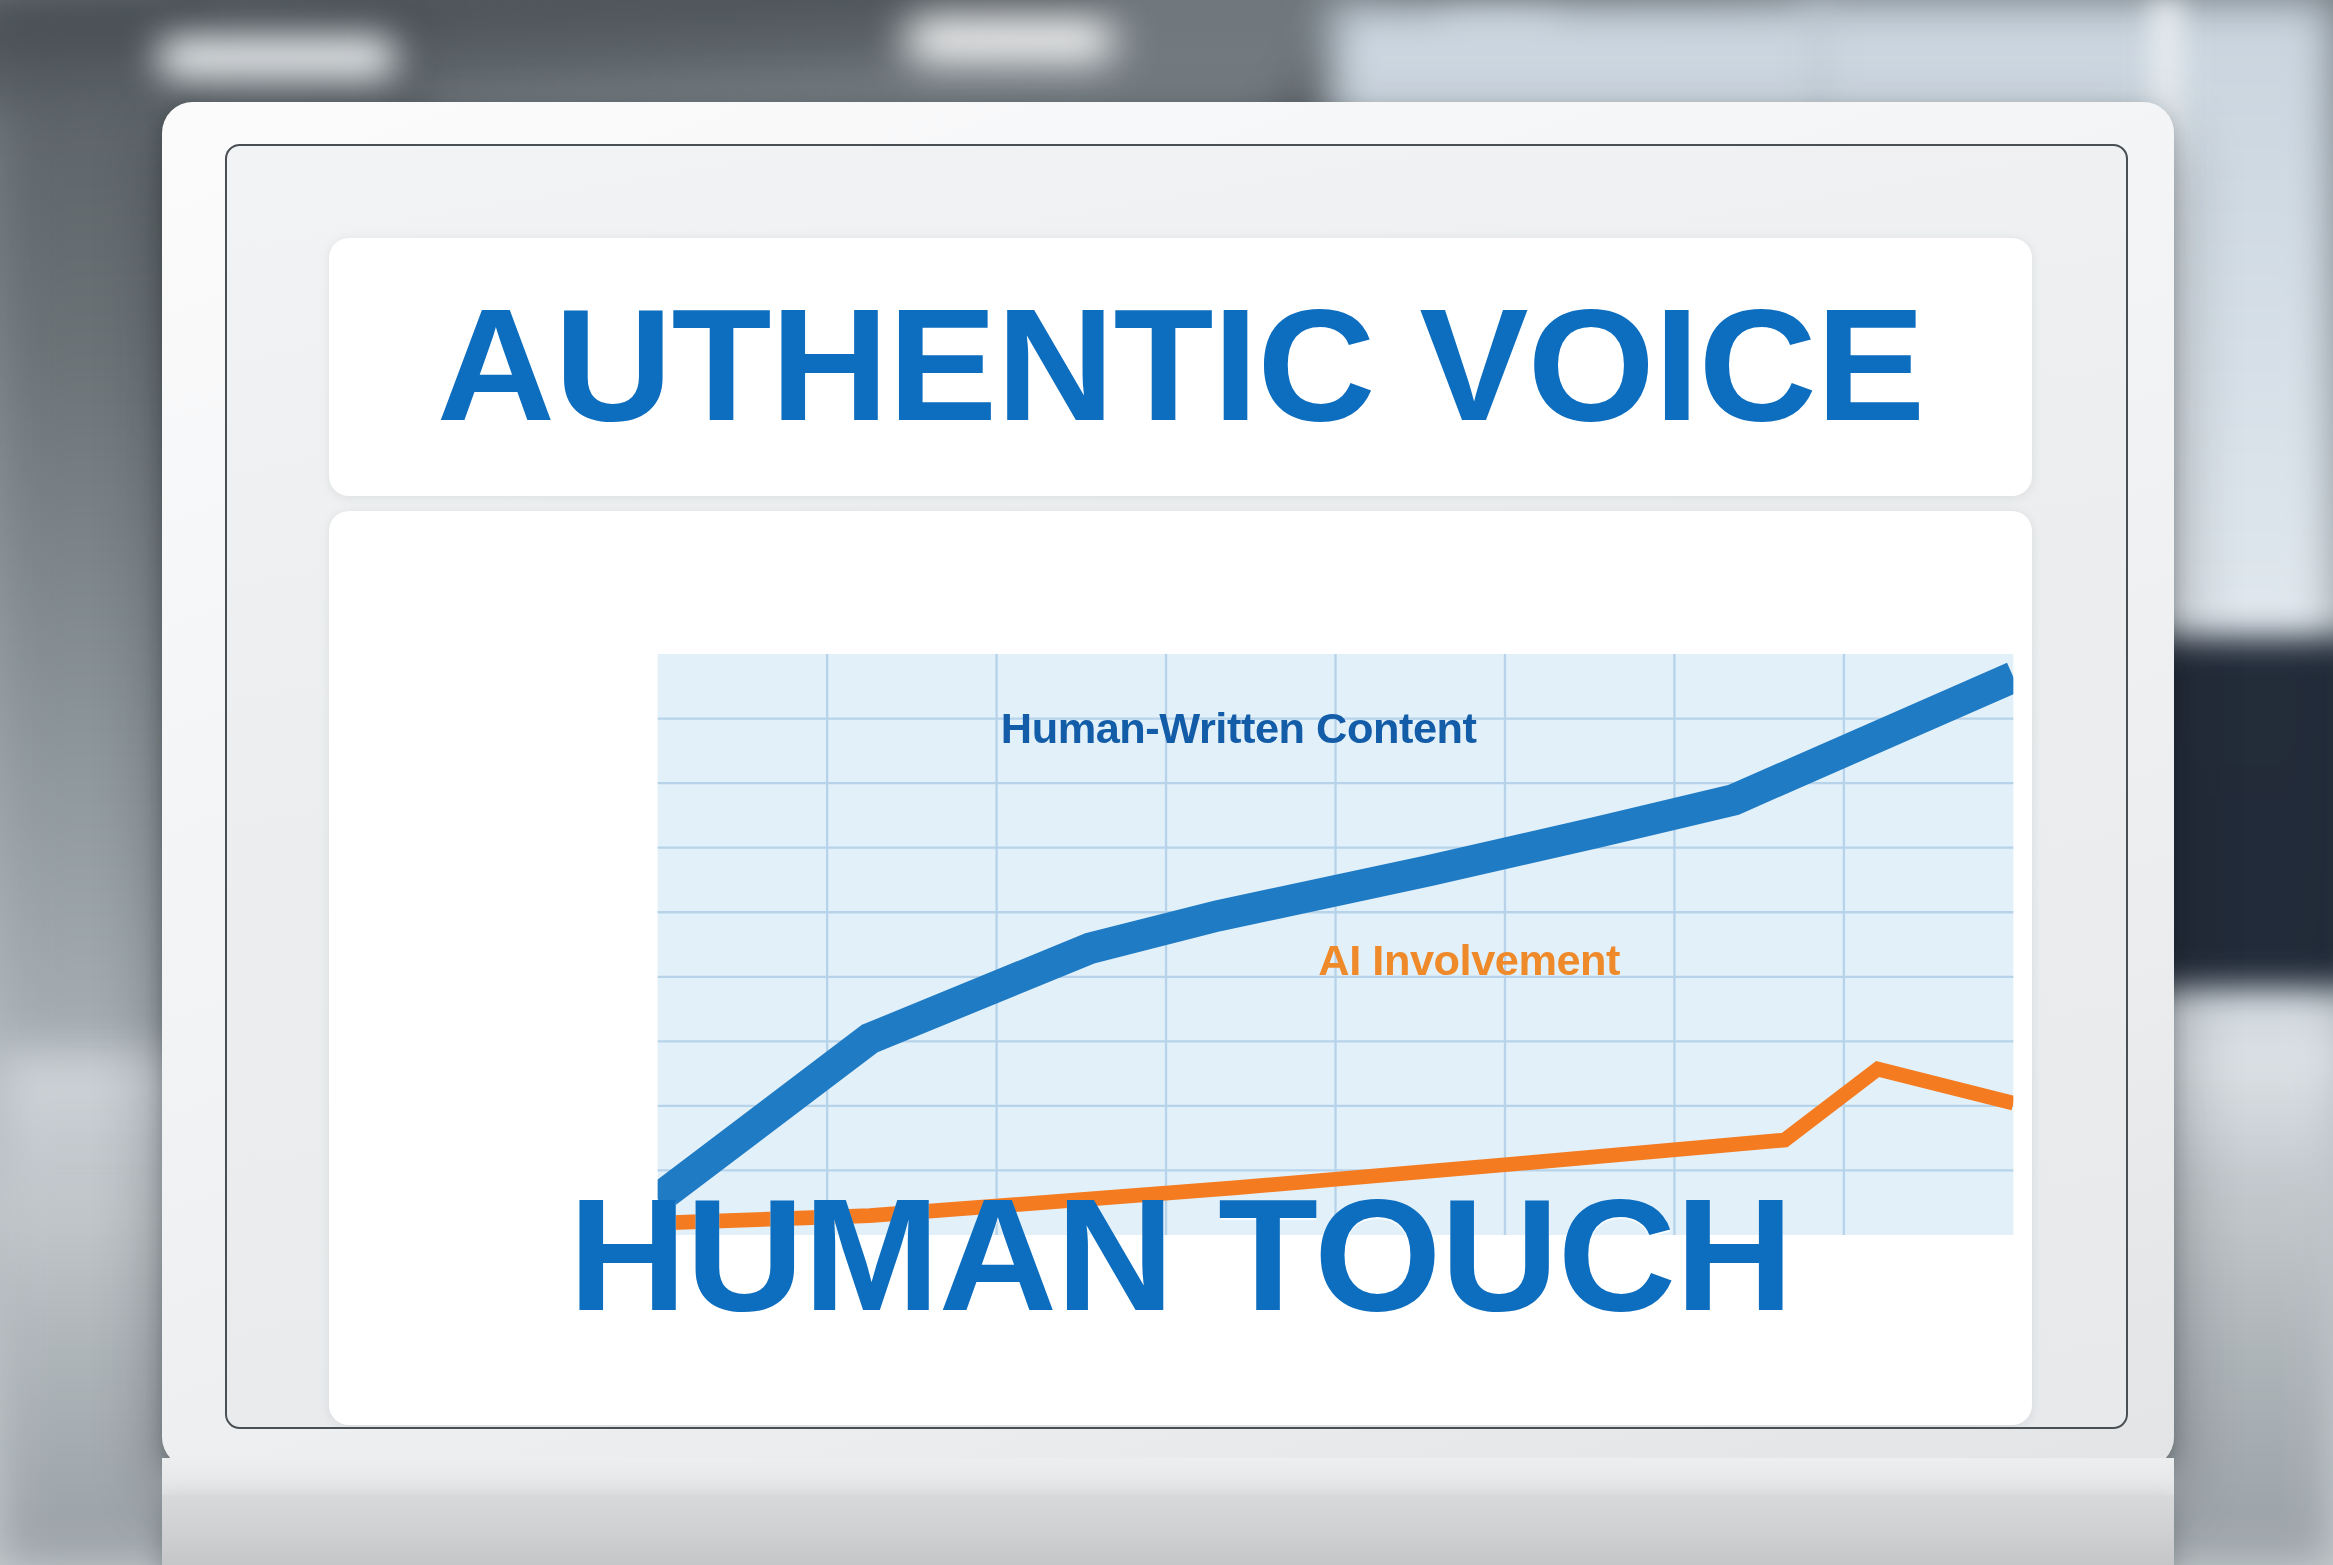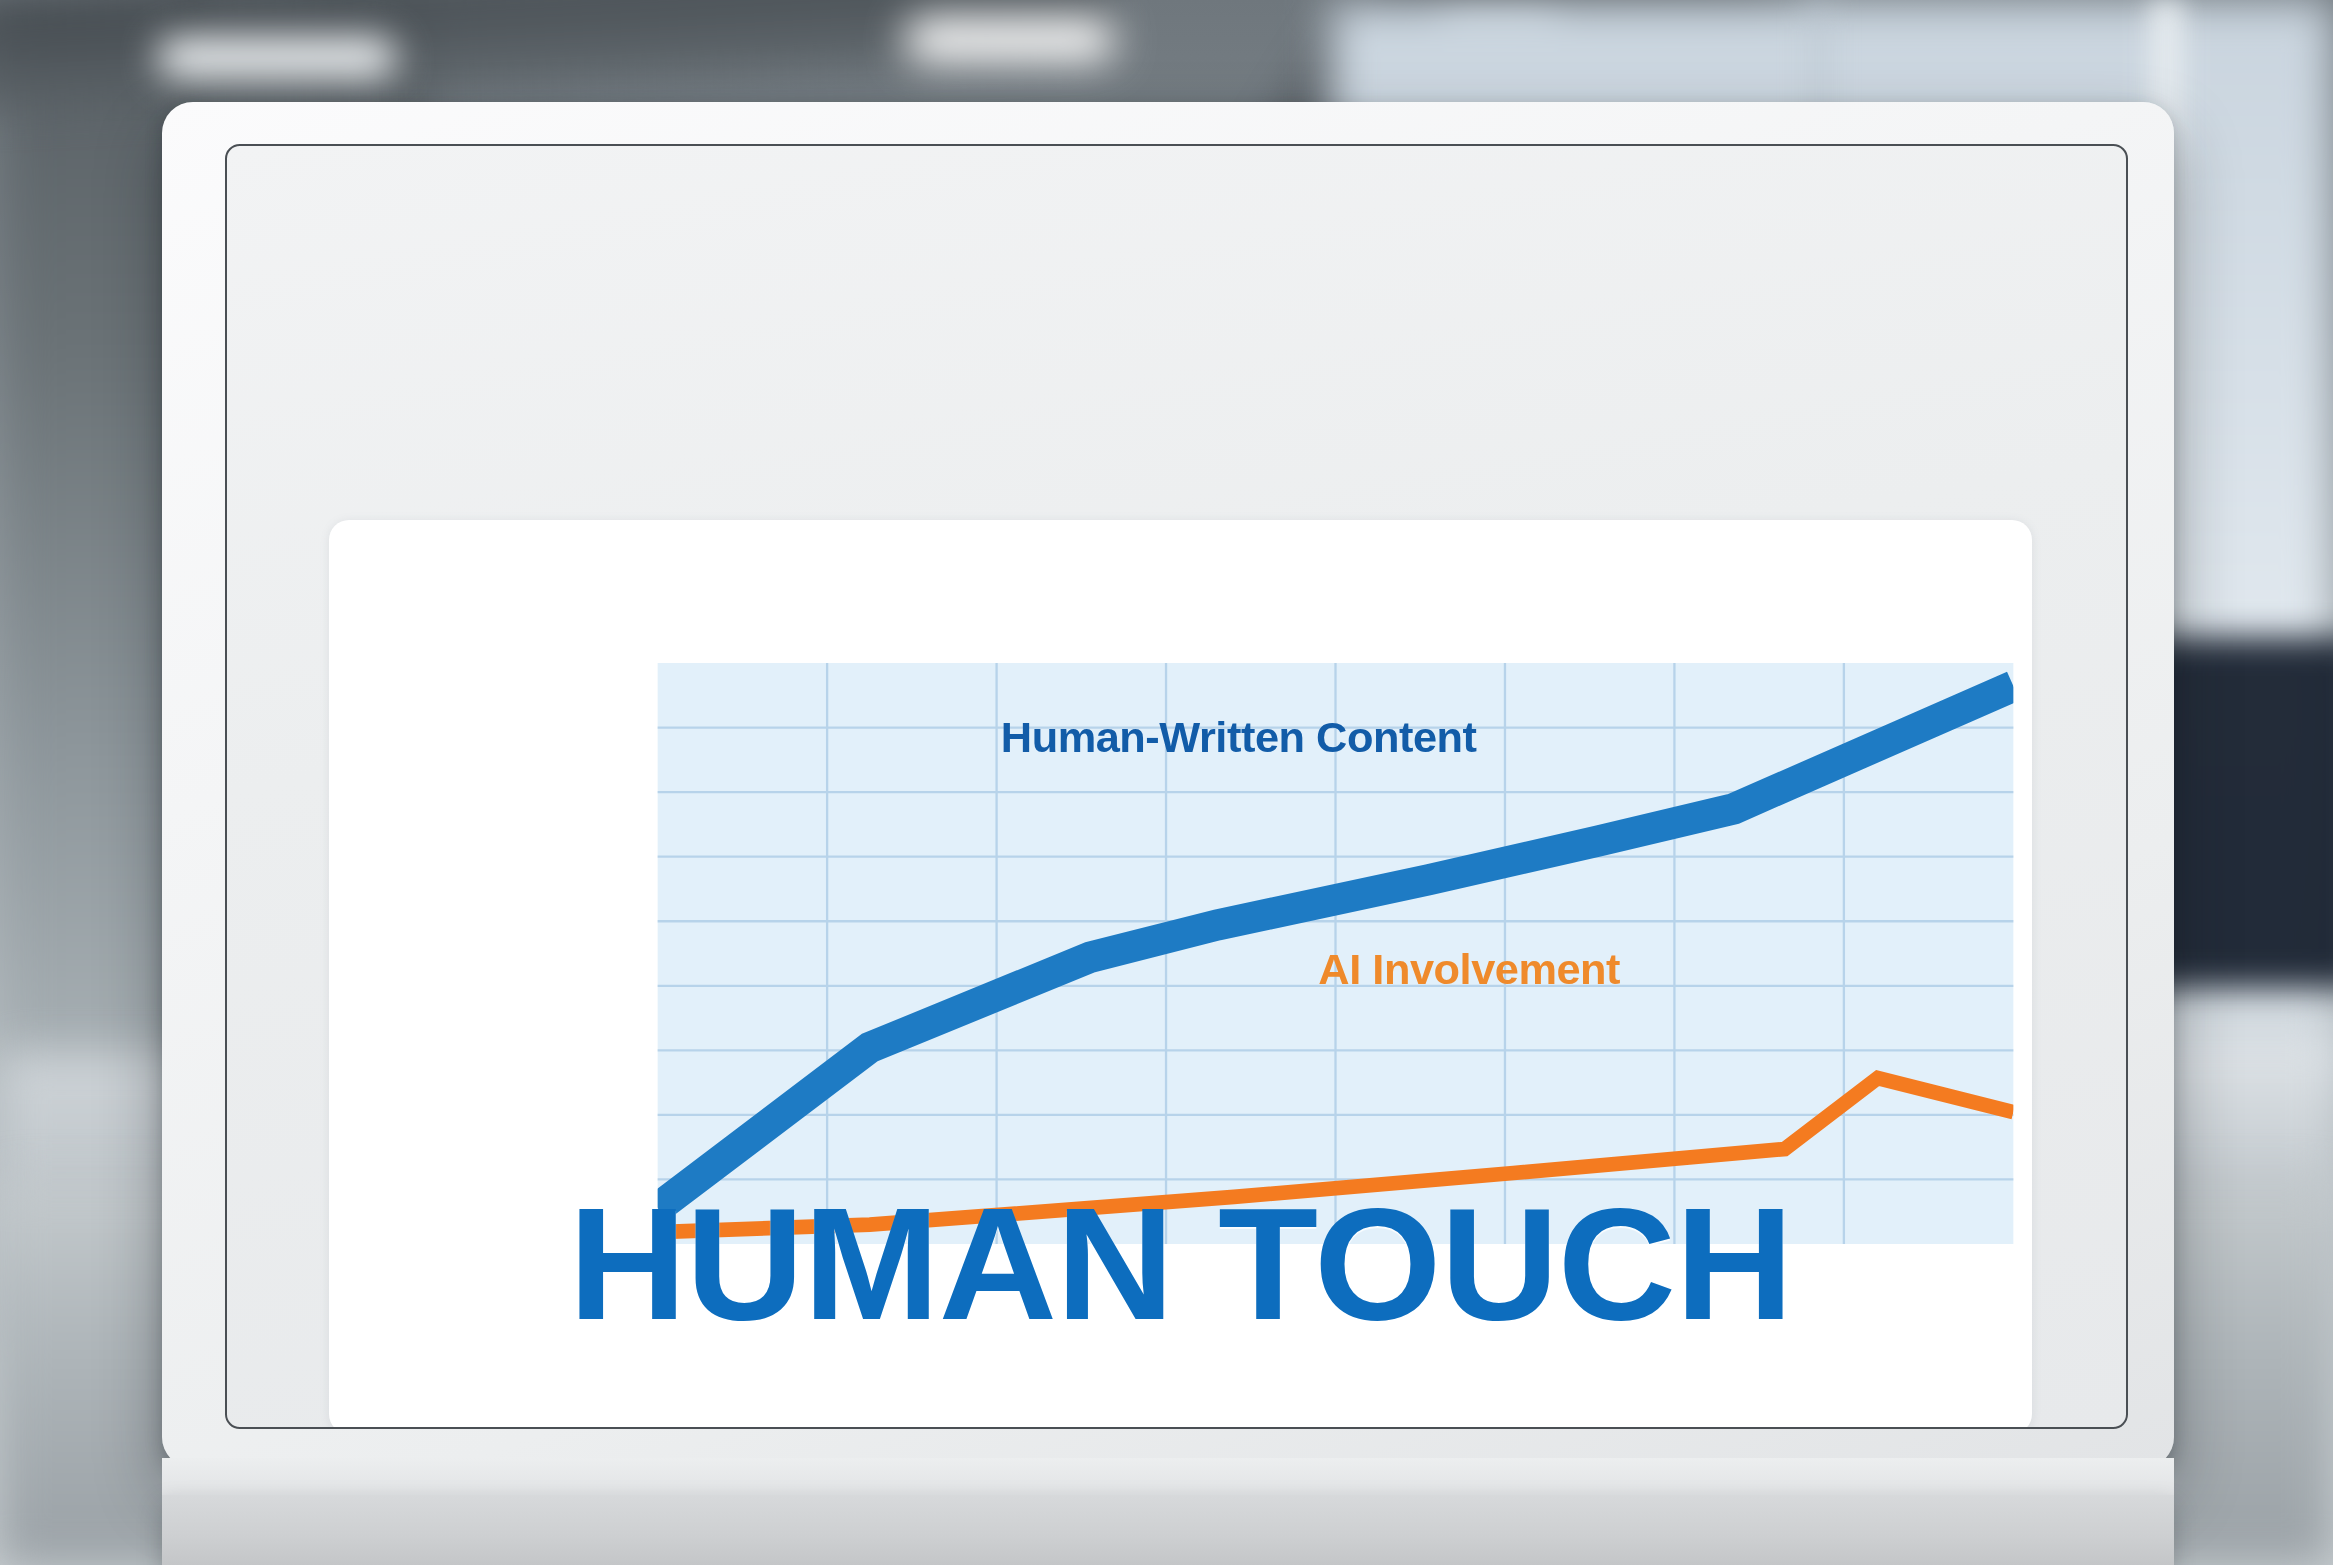--- a/index.html
+++ b/index.html
@@ -145,21 +145,21 @@
   }
 
   
   .card{
     position:absolute;
     background:#ffffff;
     border-radius:20px;
     box-shadow:0 1.8px 9.2px rgba(120,130,140,.14);
   }
   #title-card{ left:102px; top:92px; width:1703px; height:258px; }
-  #content-card{ left:102px; top:374px; width:1703px; height:914px; }
+  #content-card{ left:102px; top:365px; width:1703px; height:914px; }
 
   .headline{
     position:absolute;
     left:0; right:0;
     text-align:center;
     color:#0d6dbe;
     font-family:"Liberation Sans", sans-serif;
     font-weight:700;
     letter-spacing:-0.9px;
     line-height:1;
@@ -208,20 +208,23 @@
   <div class="bg-layer" id="bg-desk"></div>
   <div class="bg-layer" id="bg-desk-left"></div>
   <div class="bg-layer" id="bg-floor"></div>
   <div class="bg-layer" id="bg-chair"></div>
 </div>
 
 <div id="monitor">
 
   <div id="monitor-screen">
 
+    <div class="card" id="title-card">
+      <div class="headline" id="title-text">AUTHENTIC VOICE</div>
+    </div>
 
     <div class="card" id="content-card">
 
       <div id="chart-wrap">
         <svg id="chart-svg" viewBox="0 0 1470 630" xmlns="http://www.w3.org/2000/svg">
 
           <defs>
             <clipPath id="plot-clip">
               <rect x="0" y="0" width="1470" height="630"></rect>
             </clipPath>

